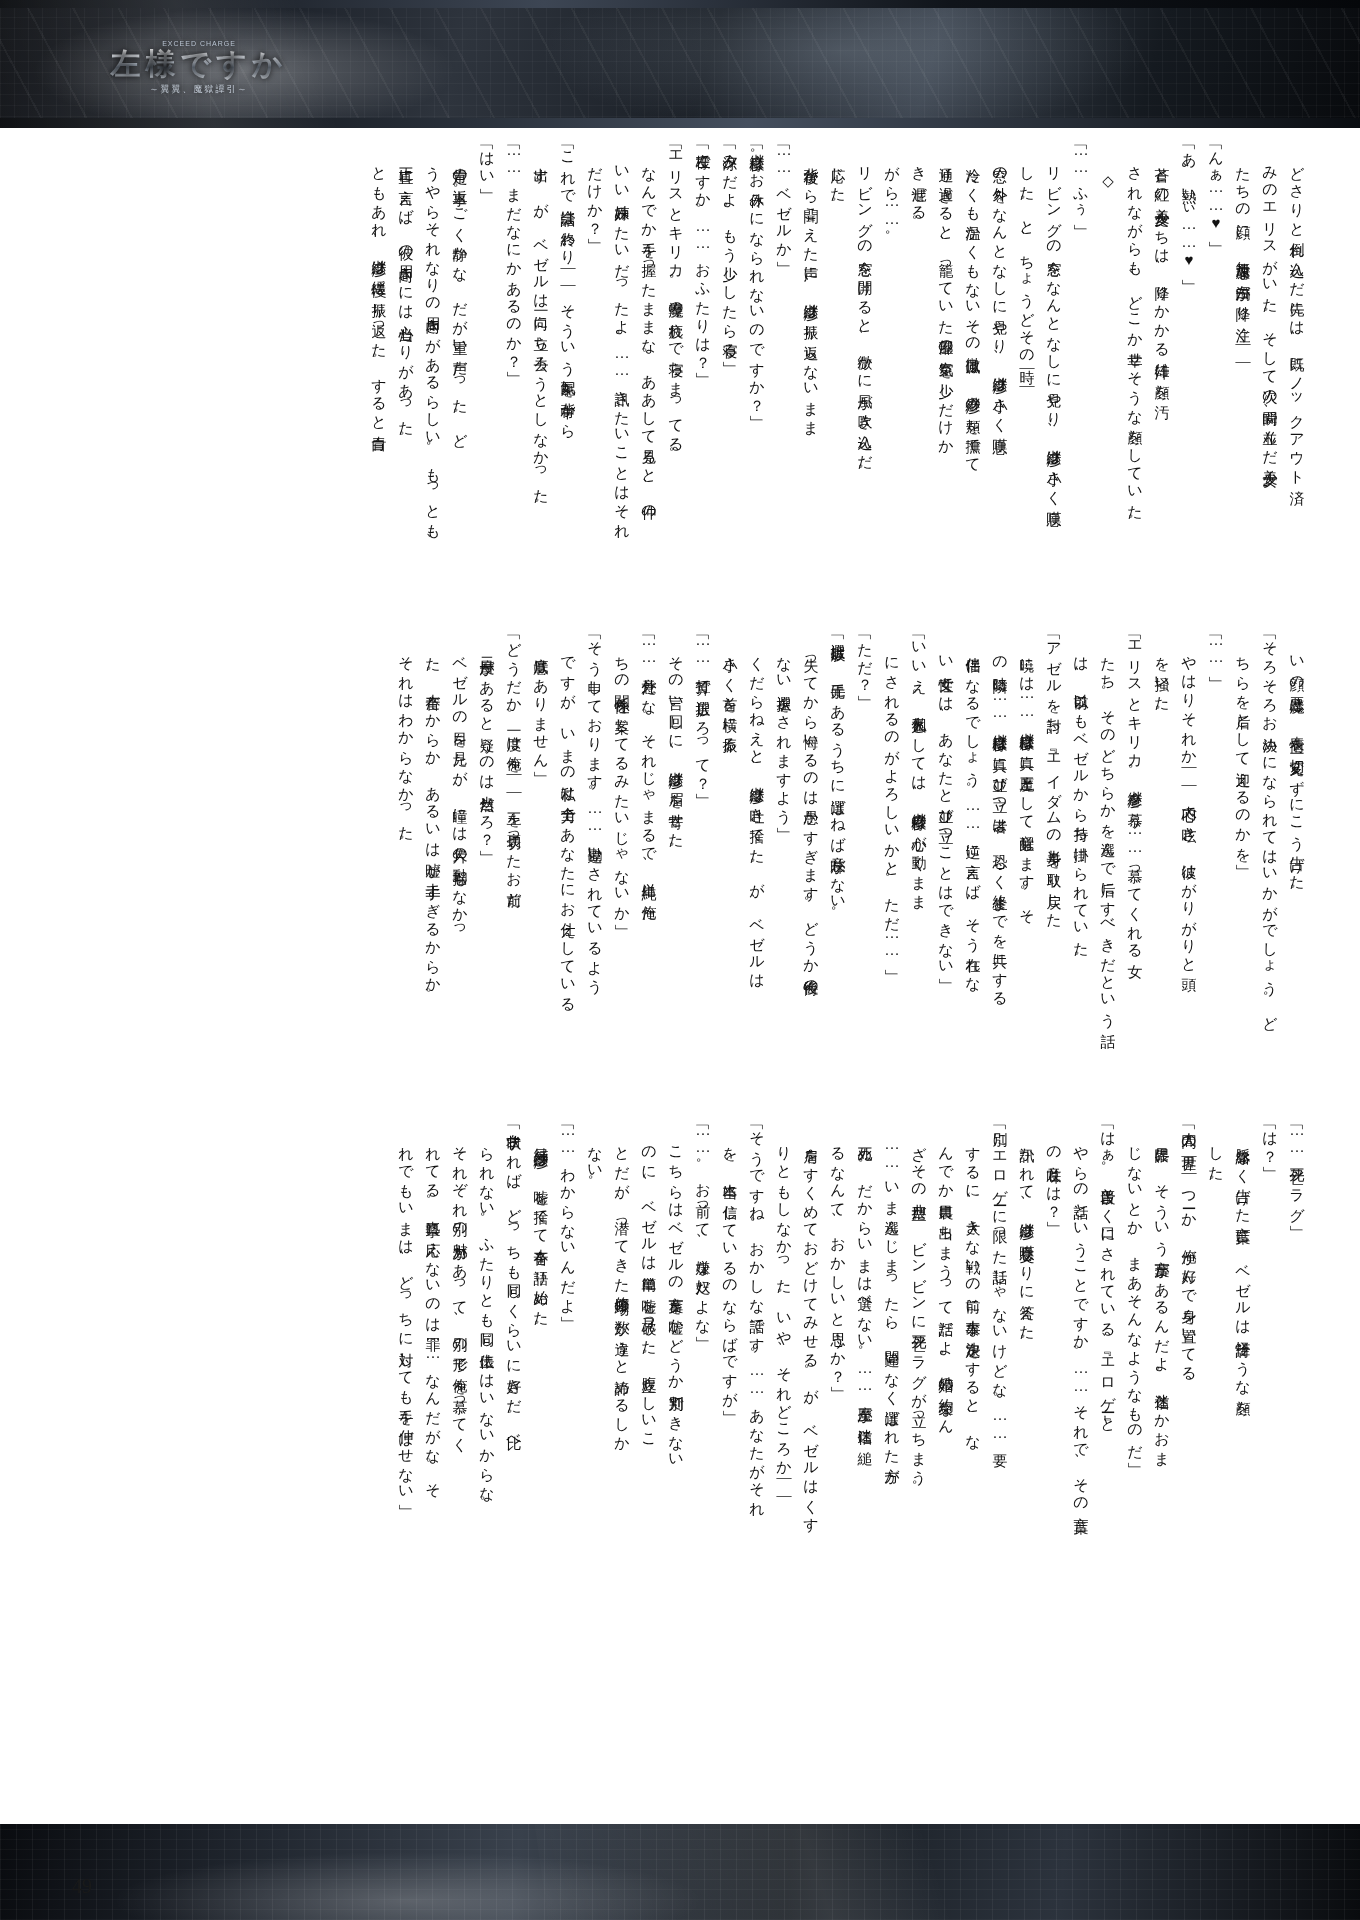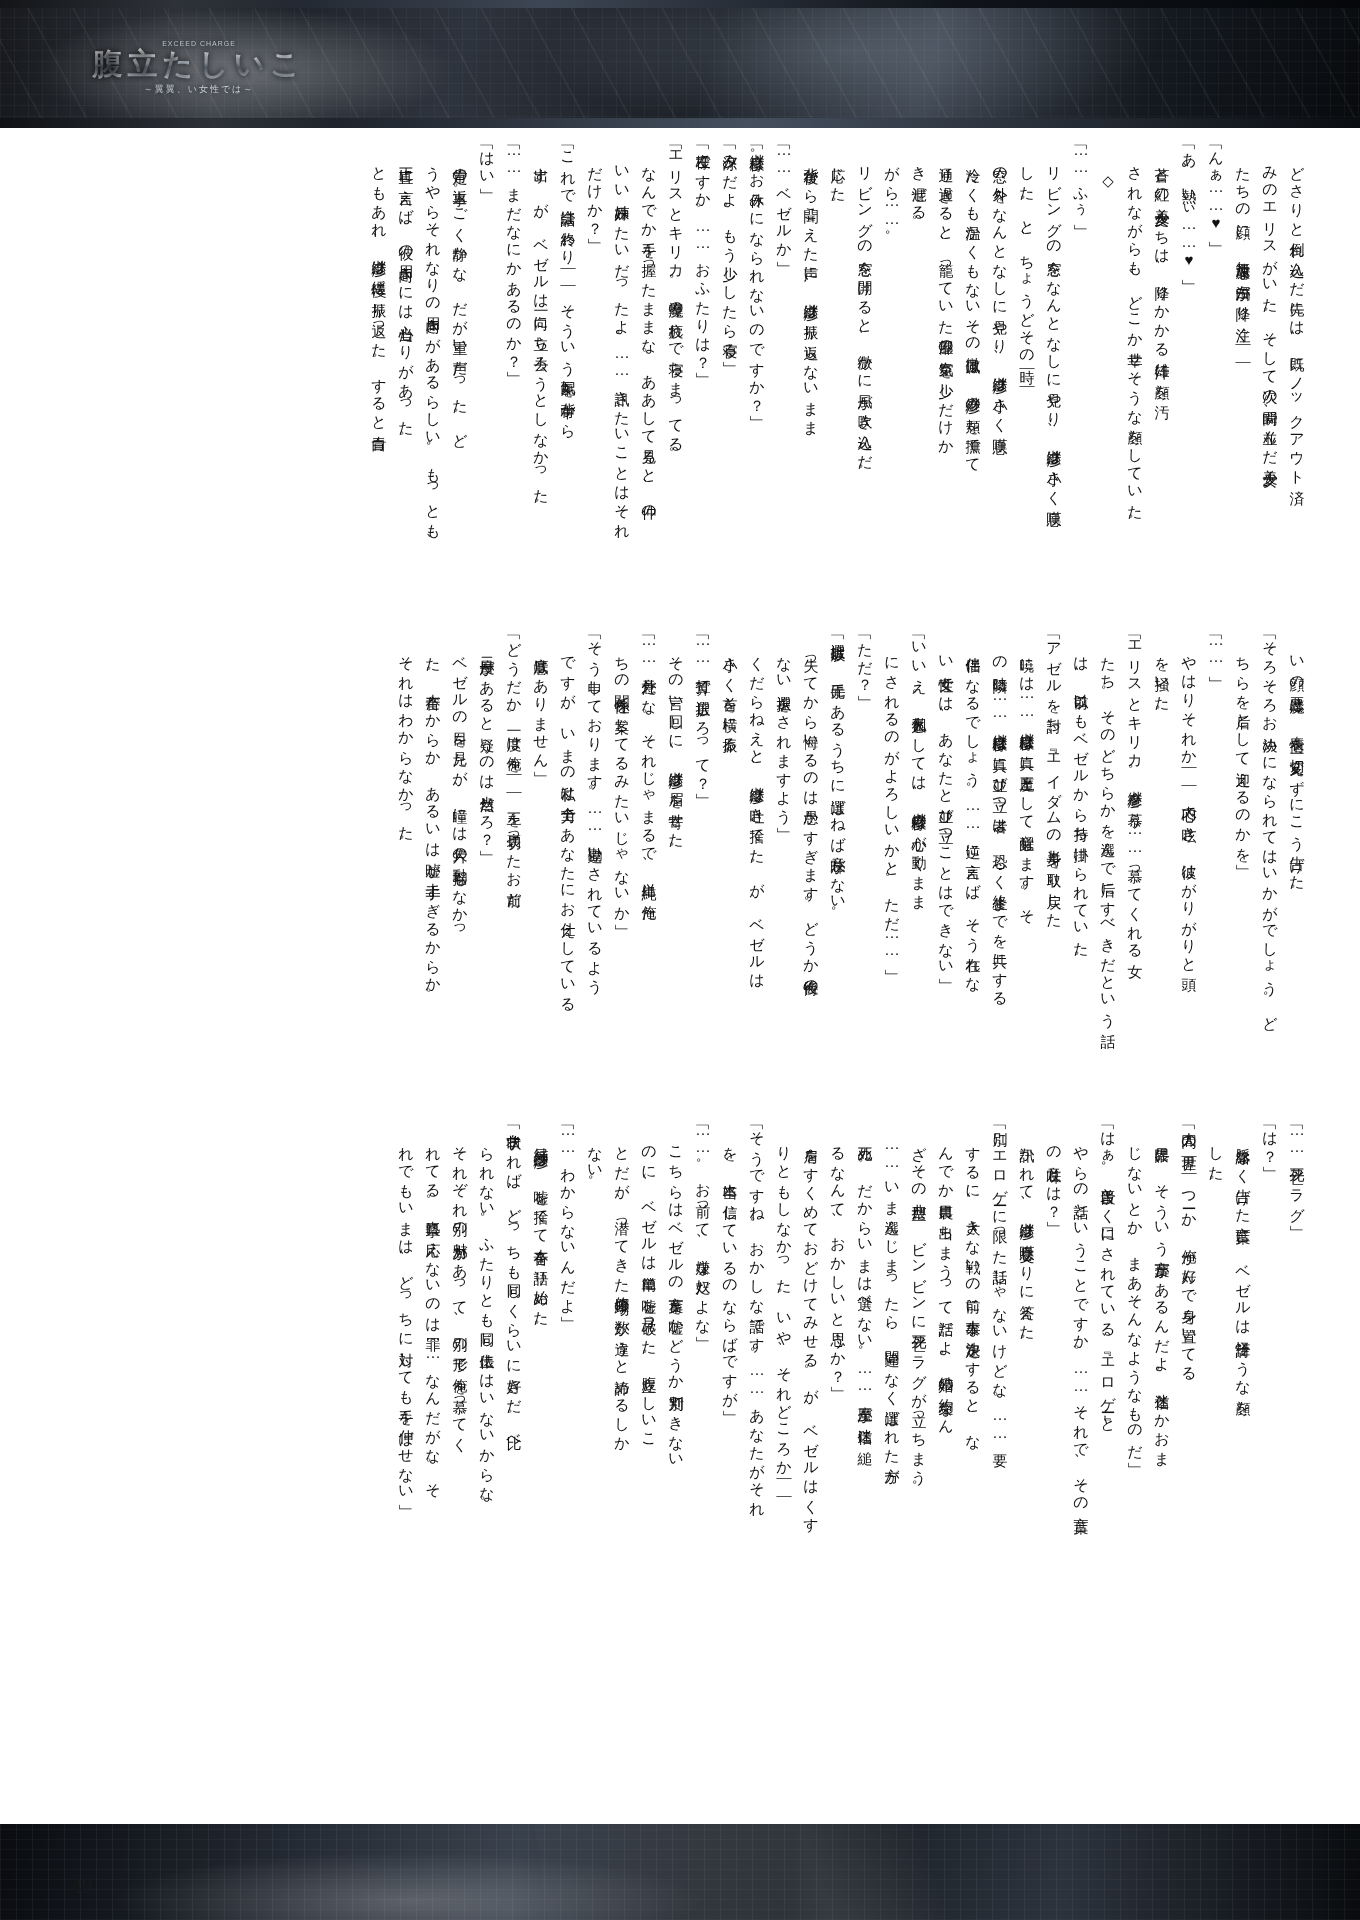--- a/index.html
+++ b/index.html
@@ -169,22 +169,22 @@
 </head>
 <body>
 
 <div class="page">
 
   <div class="banner">
     <div class="banner-edge-top"></div>
     <div class="banner-edge-bottom"></div>
     <div class="logo">
       <div class="logo-sup">EXCEED CHARGE</div>
-      <div class="logo-main">腹立たしいこ</div>
-      <div class="logo-sub">～翼翼、い女性では～</div>
+      <div class="logo-main">左様ですか</div>
+      <div class="logo-sub">～翼翼、魔獄譚引～</div>
     </div>
   </div>
 
   <div class="body-area">
     <div class="band" id="band-1">
         <div class="col indent">どさりと倒れ込んだ先には、既にノックアウト済</div>
         <div class="col indent">みのエリスがいた。そして次の瞬間、並んだ美少女</div>
         <div class="col indent">たちの顔に、無遠慮な白濁が降り注ぐ――</div>
         <div class="col">「んぁ……♥」</div>
         <div class="col">「あ、熱いぃ……♥」</div>

